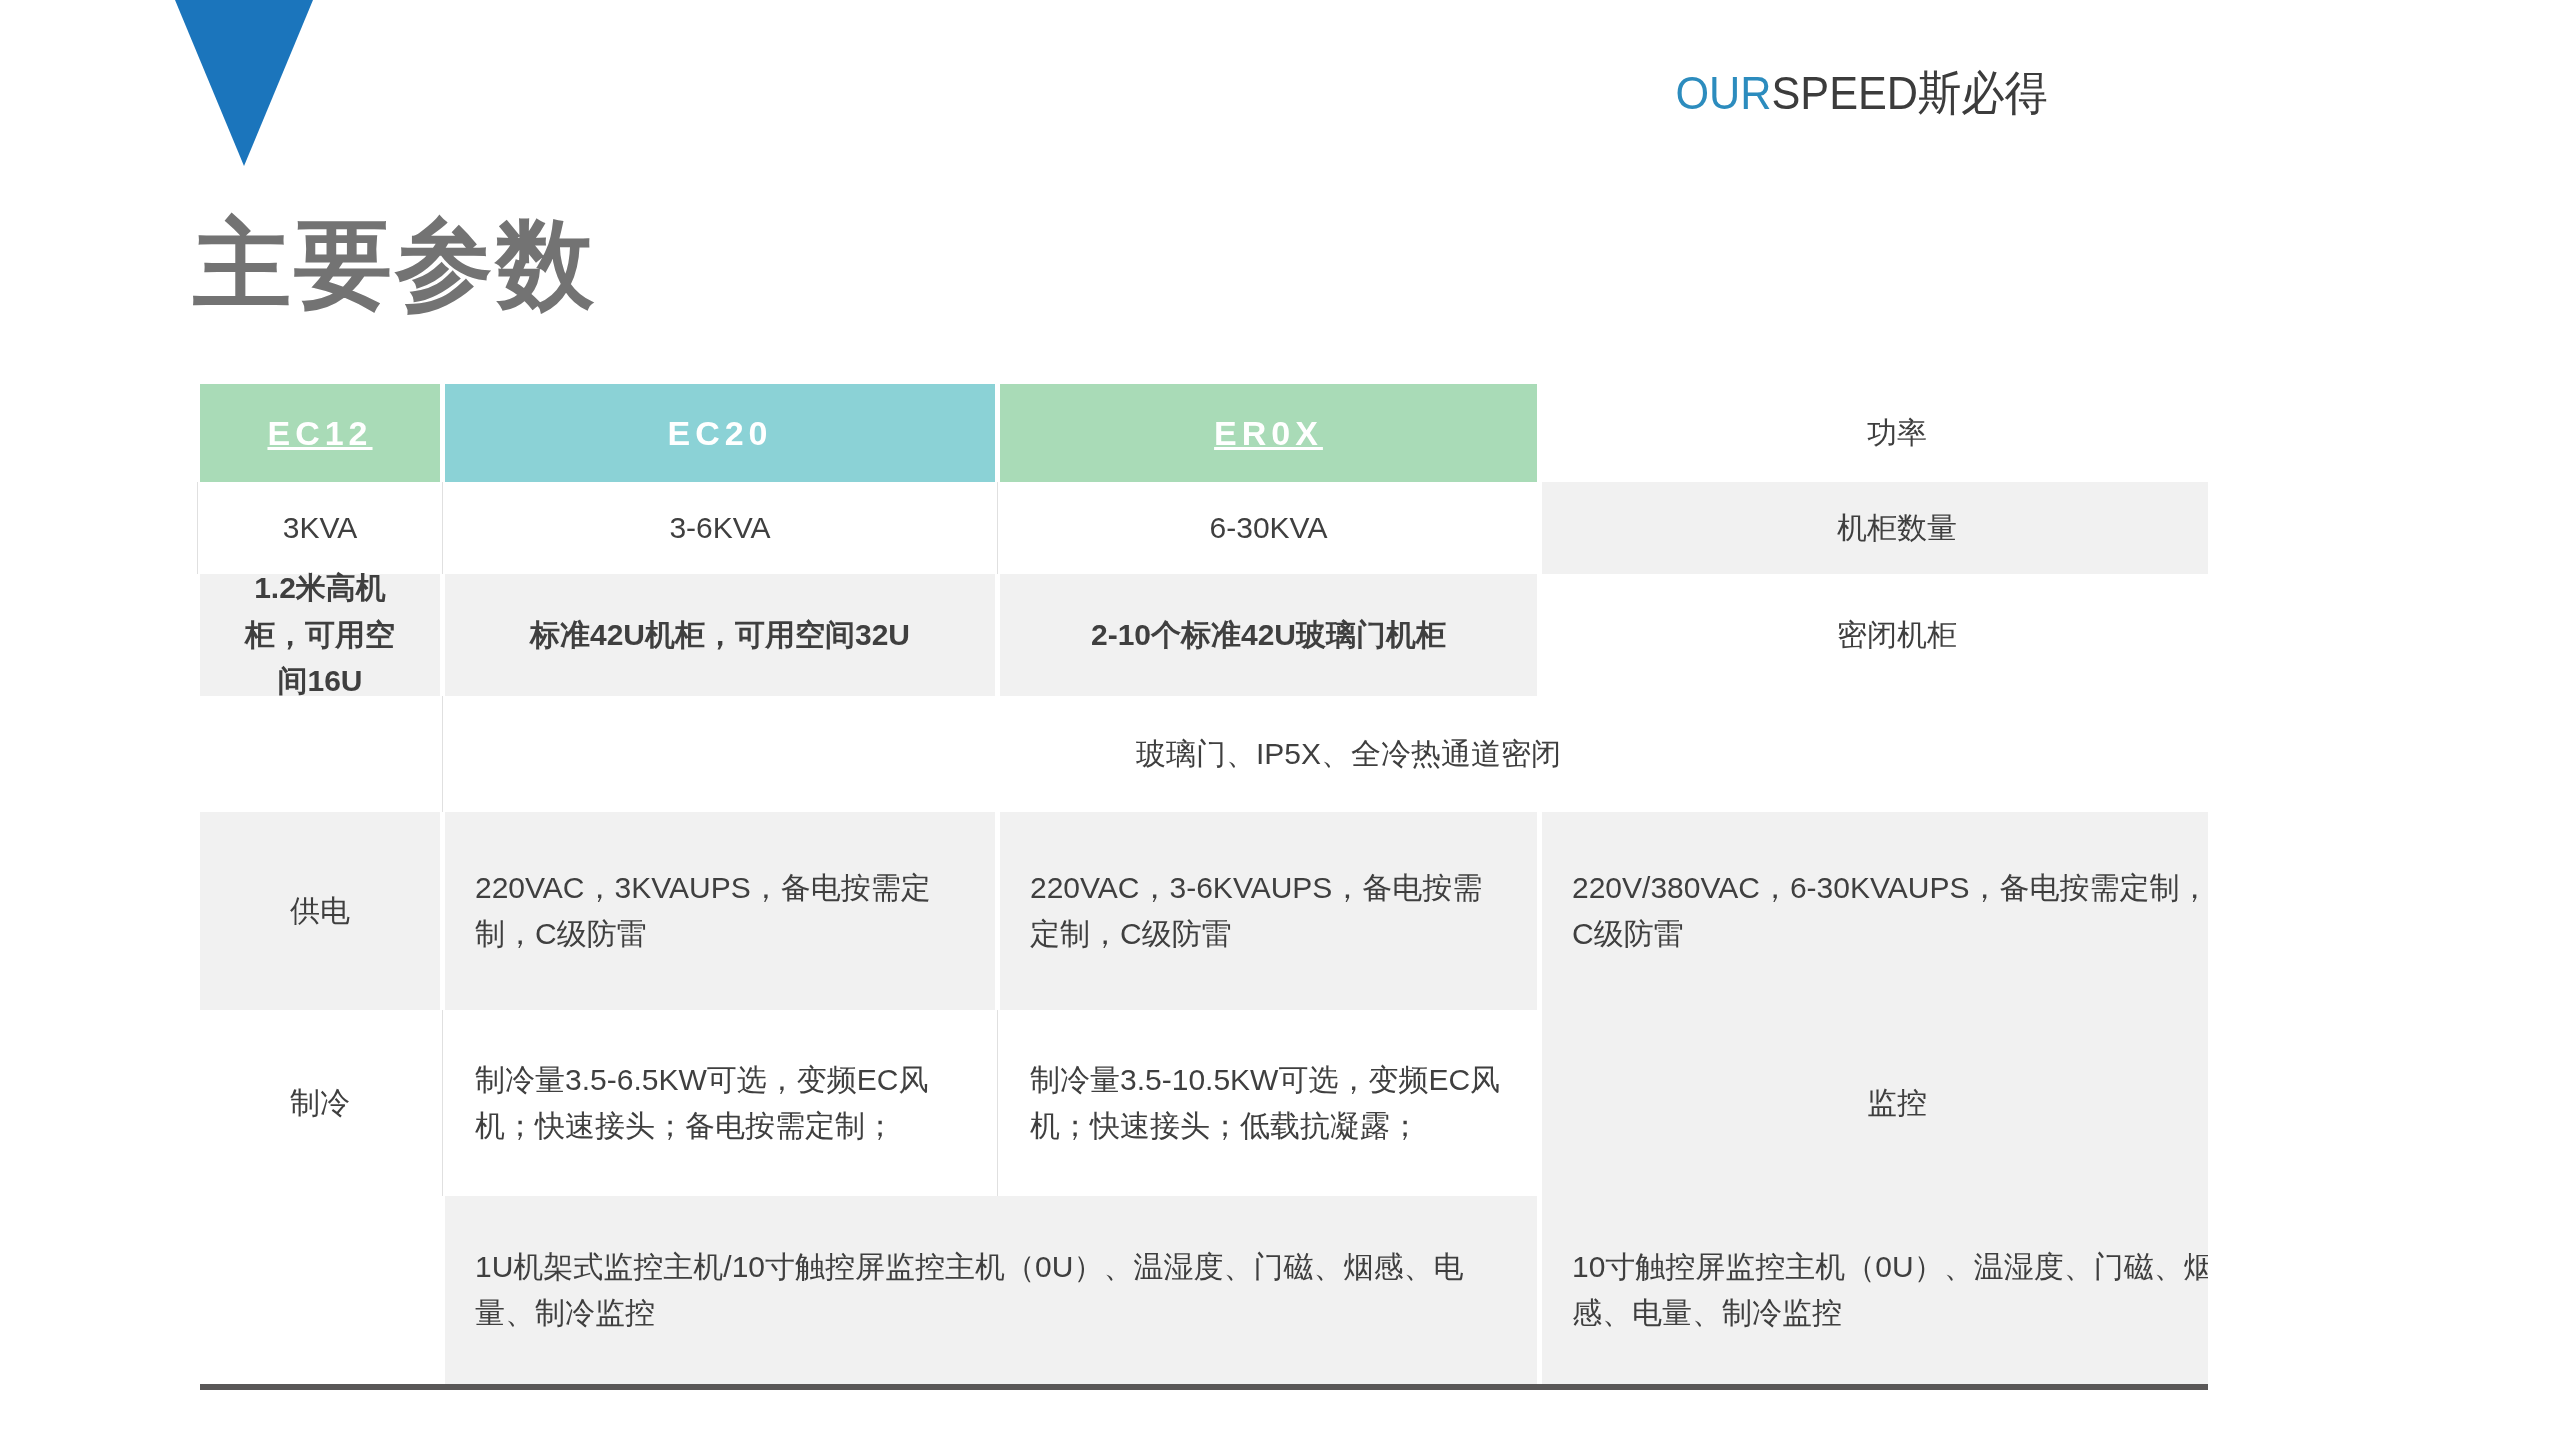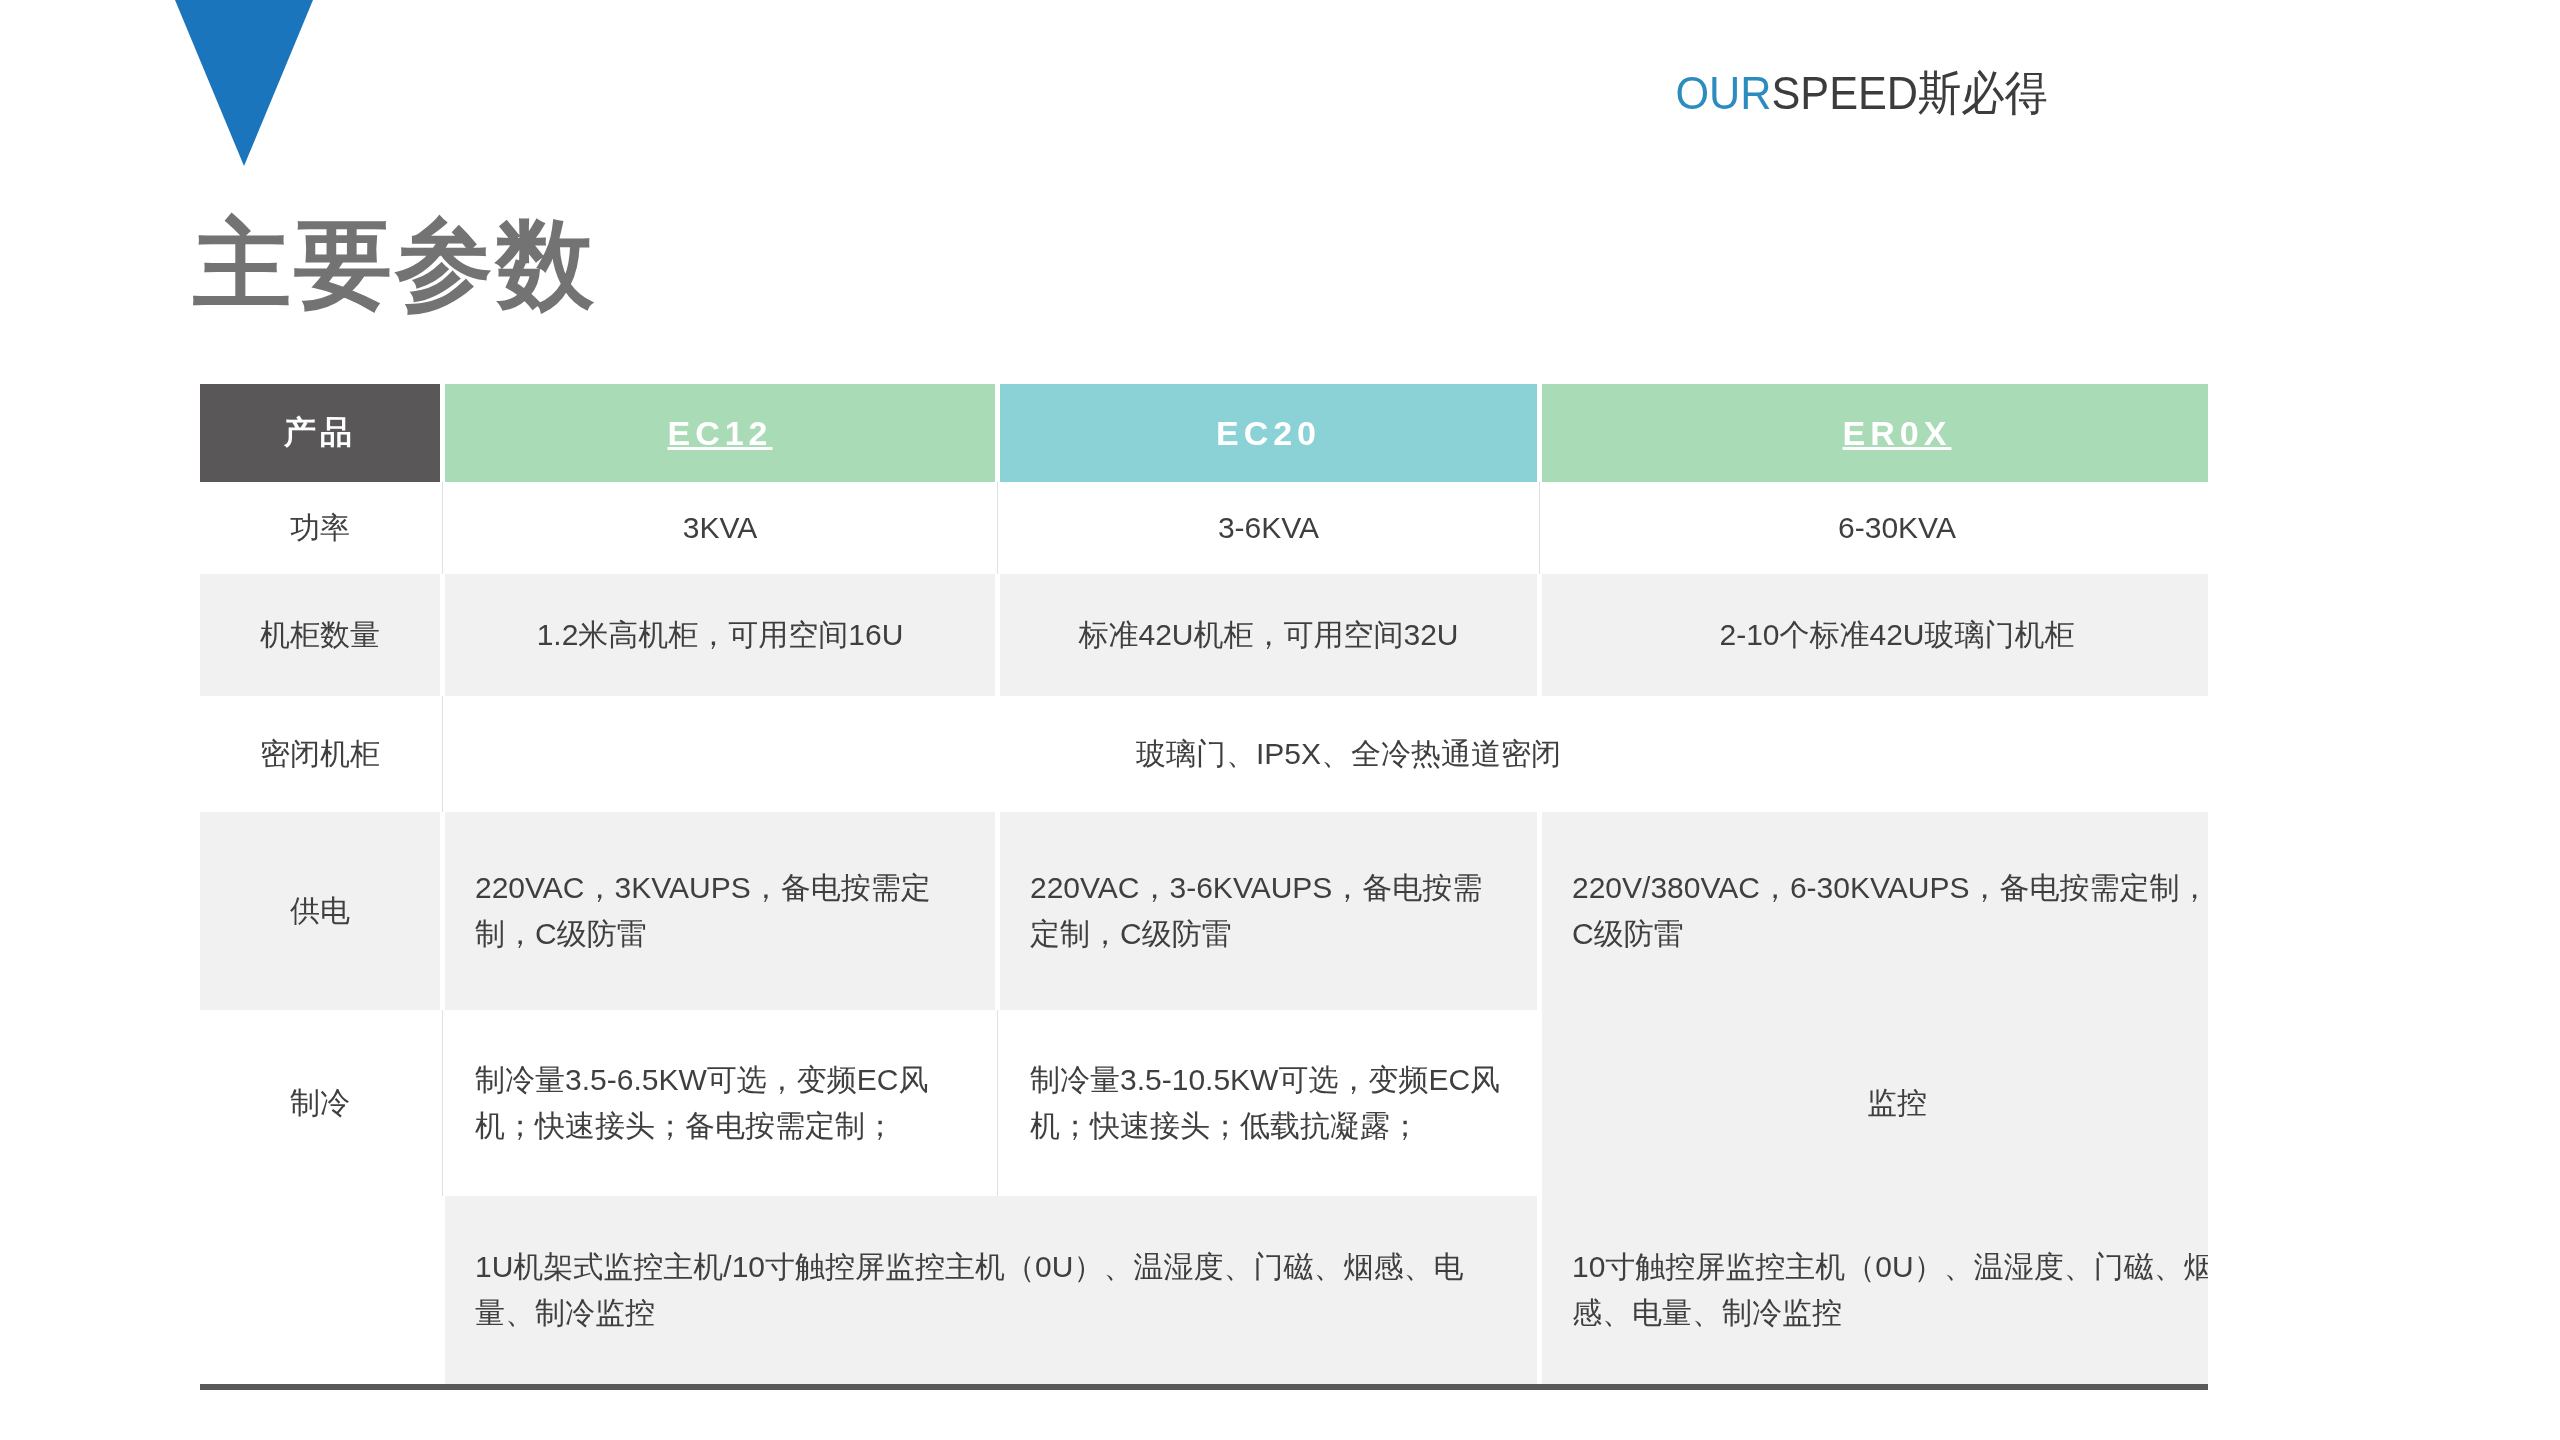--- a/index.html
+++ b/index.html
@@ -74,21 +74,21 @@
     justify-content: center;
     text-align: center;
     line-height: 1.55;
     box-sizing: border-box;
   }
   .cell.left {
     justify-content: flex-start;
     text-align: left;
     padding: 22px 30px;
   }
-  .cell.pad { padding: 10px 40px; }
+  .cell.pad { padding: 10px 40px; font-weight: bold; }
 
   .bg-white { background: #ffffff; }
   .bg-gray  { background: #F1F1F1; }
 
   
   .hdr {
     color: #ffffff;
     font-weight: bold;
     font-size: 34px;
     letter-spacing: 5px;
@@ -128,21 +128,20 @@
   <div class="triangle"></div>
 
   <div class="logo">
     <span class="logo-blue">OUR</span><span class="logo-dark">SPEED斯必得</span>
   </div>
 
   <div class="page-title">主要参数</div>
 
   <div class="spec-table">
 
-    <div class="cell hdr hdr-label">产品</div>
     <div class="cell hdr hdr-green">EC12</div>
     <div class="cell hdr hdr-teal">EC20</div>
     <div class="cell hdr hdr-green">ER0X</div>
 
     <div class="cell bg-white">功率</div>
     <div class="cell bg-white vline">3KVA</div>
     <div class="cell bg-white vline">3-6KVA</div>
     <div class="cell bg-white vline">6-30KVA</div>
 
     <div class="cell bg-gray">机柜数量</div>

